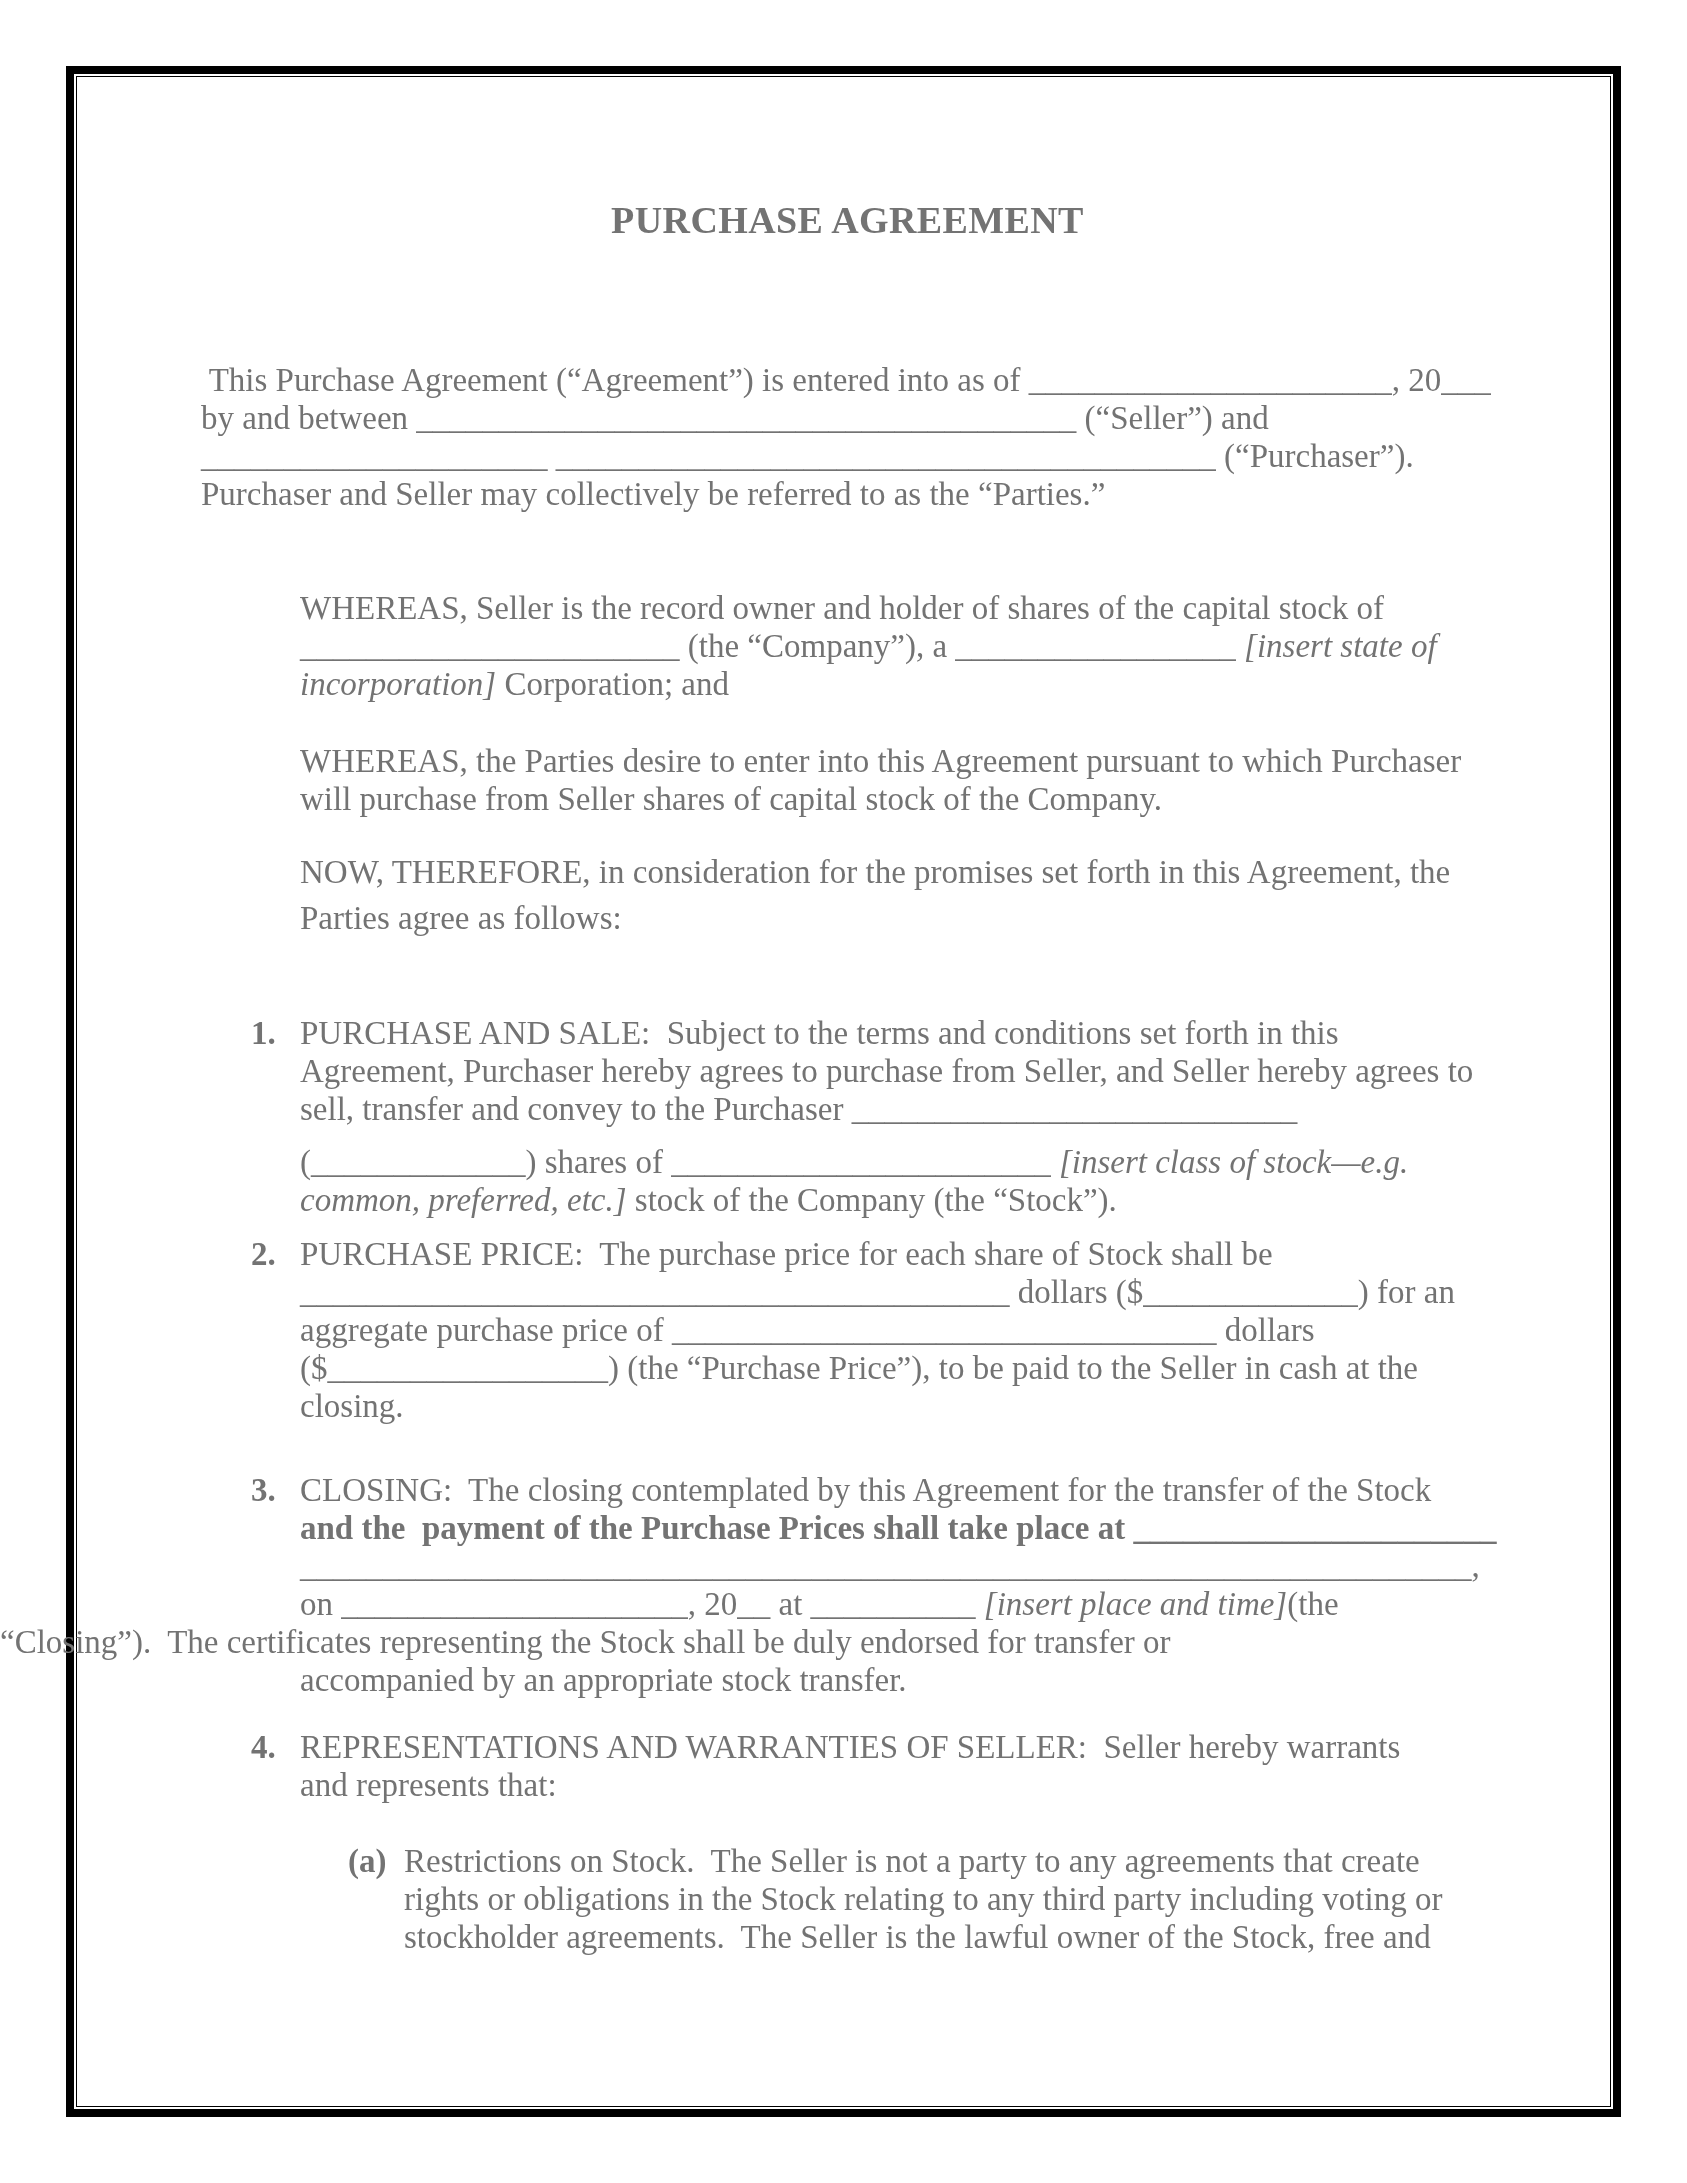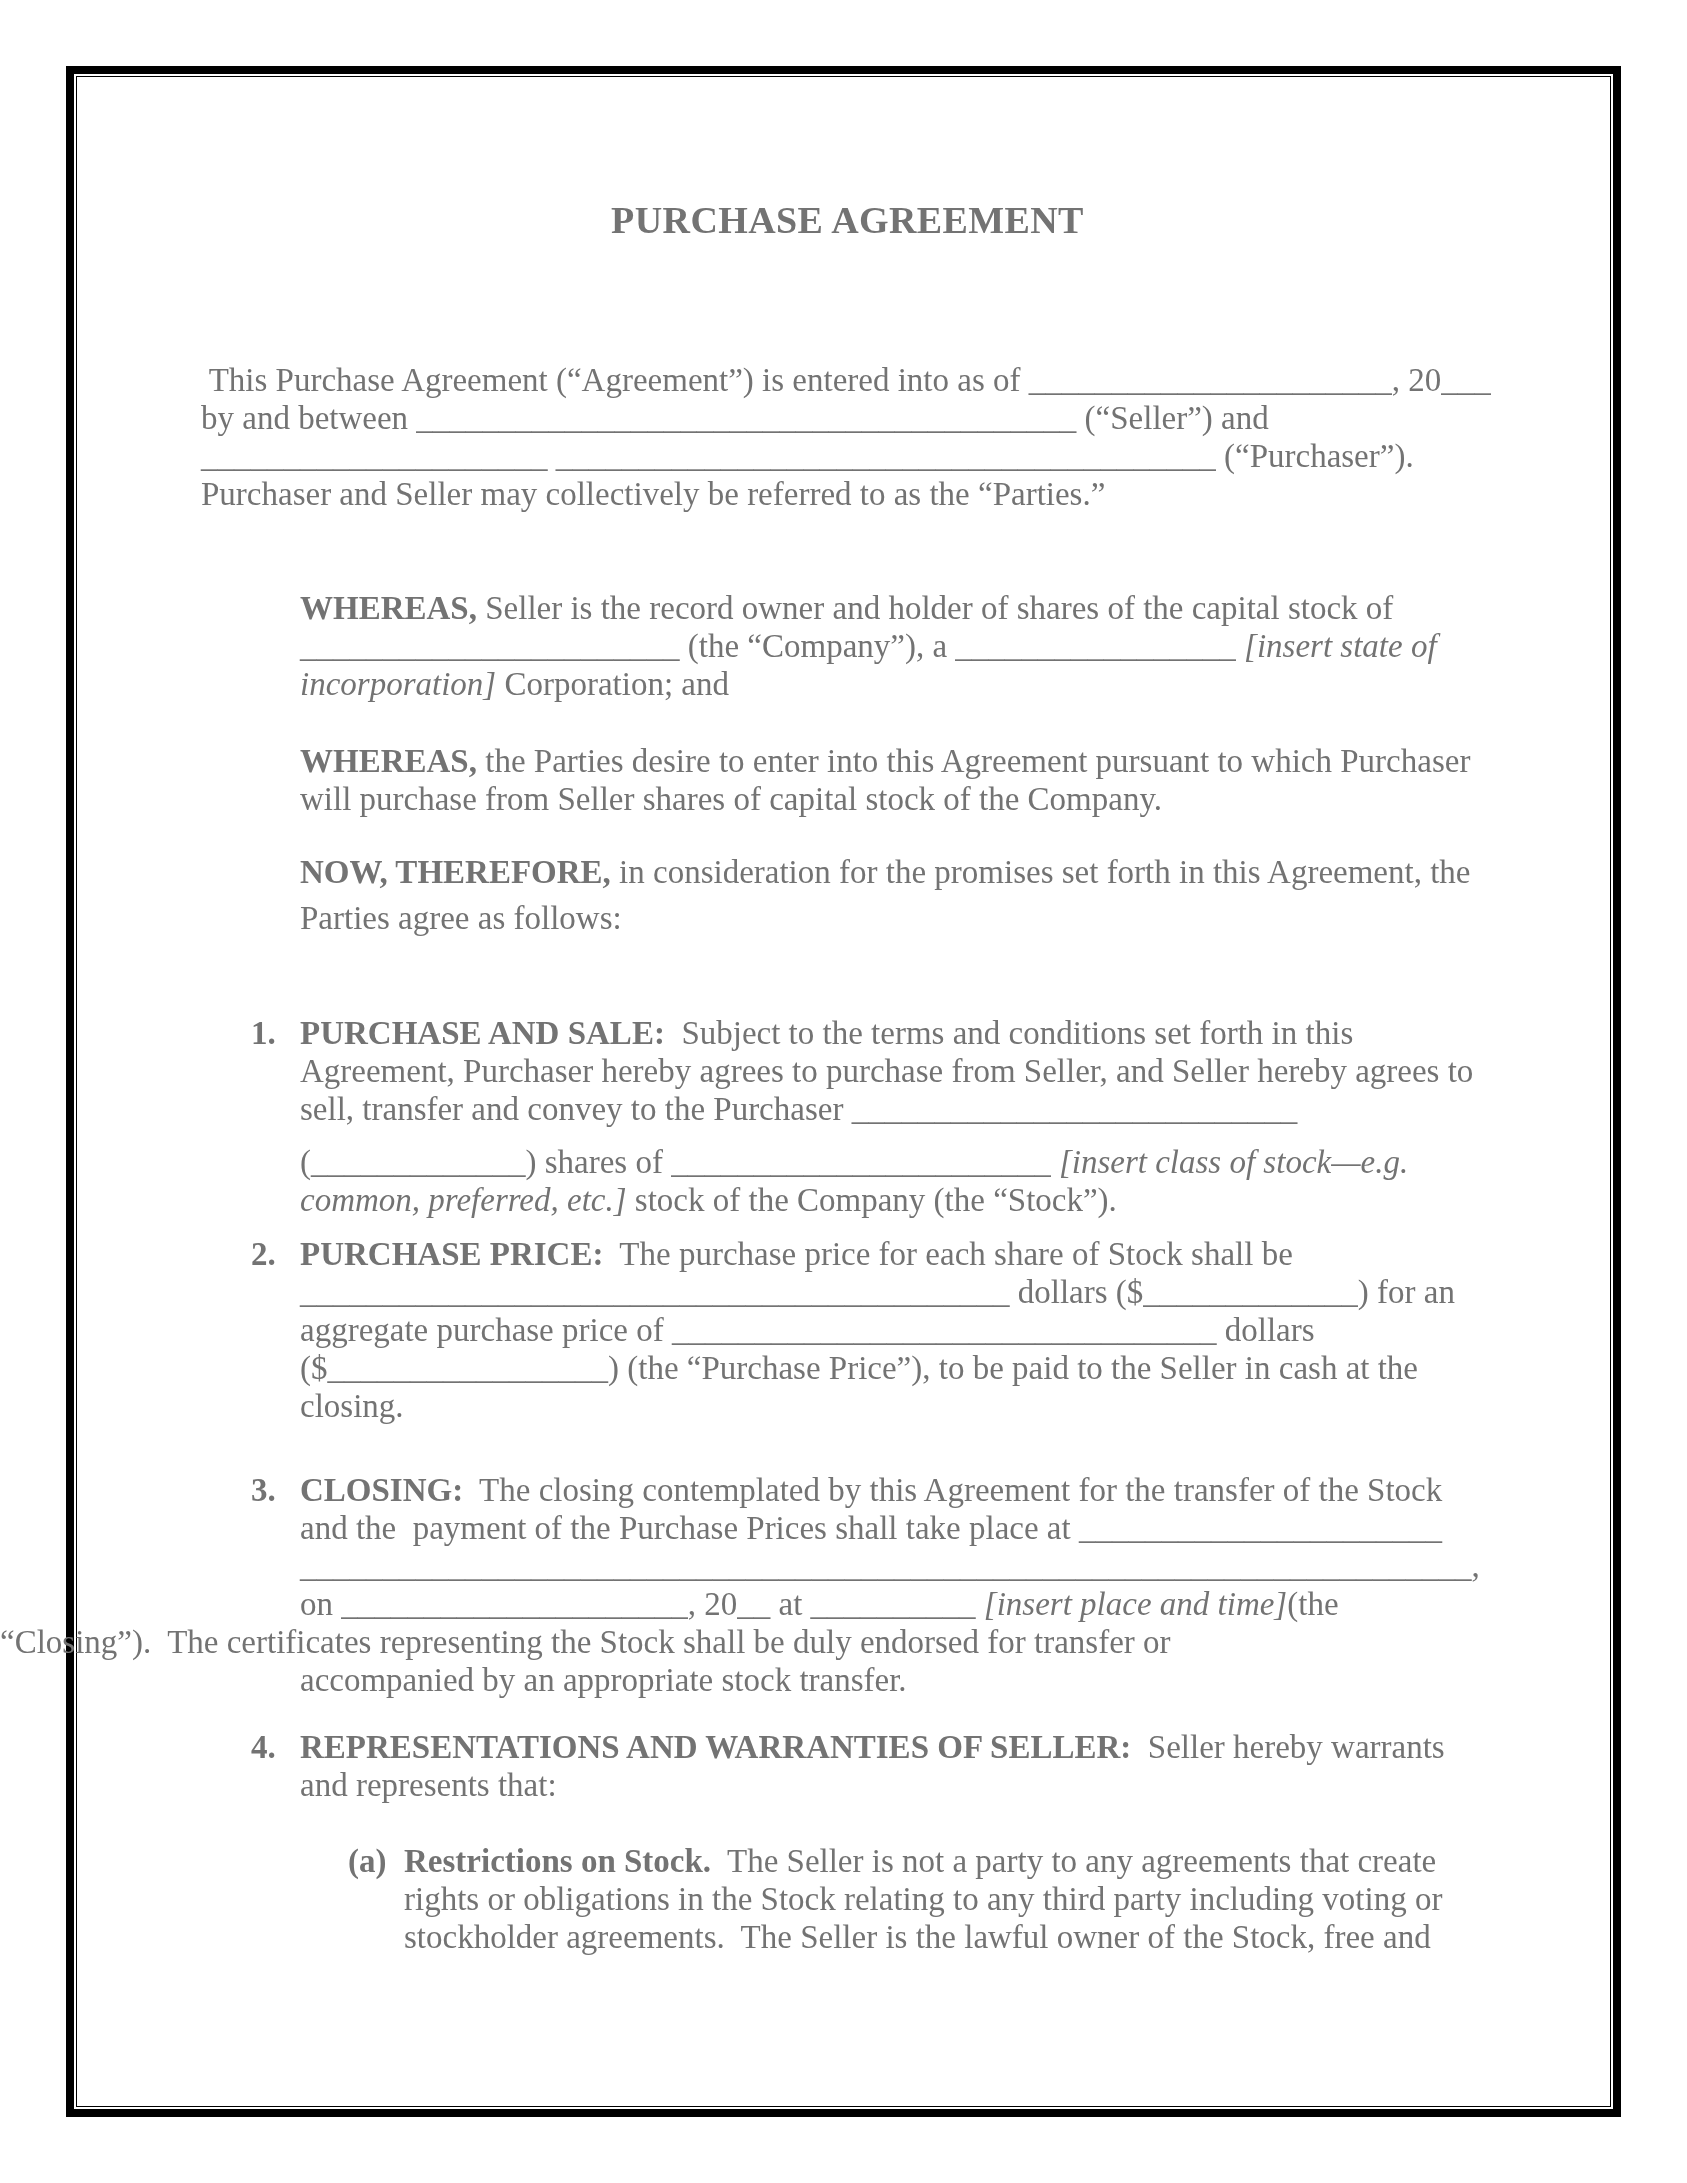--- a/index.html
+++ b/index.html
@@ -38,21 +38,21 @@
   .content{position:absolute;left:0;top:0;width:1566px;height:2184px;}
   .block{position:absolute;left:0;width:1687px;}
   .line{
     position:relative;
     white-space:pre;
     height:38px;
     line-height:38px;
     font-size:33px;
   }
   .marker{position:absolute;top:0;font-weight:bold;}
-  .b{font-weight:bold;}
+  .b{font-weight:normal;}
   .i{font-style:italic;}
   .r{}
 </style>
 </head>
 <body>
 
 <div class="page">
   <div class="outer-frame">
     <div class="inner-frame"></div>
   </div>
@@ -86,21 +86,21 @@
       </div>
       <div class="block" style="top: 1235px;">
         <div class="line" style="padding-left: 300px;"><span class="marker" style="left: 251px;">2.</span><span class="b">PURCHASE PRICE:</span><span class="r">  The purchase price for each share of Stock shall be</span></div>
         <div class="line" style="padding-left: 300px;"><span class="r">___________________________________________ dollars ($_____________) for an</span></div>
         <div class="line" style="padding-left: 300px;"><span class="r">aggregate purchase price of _________________________________ dollars</span></div>
         <div class="line" style="padding-left: 300px;"><span class="r">($_________________) (the “Purchase Price”), to be paid to the Seller in cash at the</span></div>
         <div class="line" style="padding-left: 300px;"><span class="r">closing.</span></div>
       </div>
       <div class="block" style="top: 1471px;">
         <div class="line" style="padding-left: 300px;"><span class="marker" style="left: 251px;">3.</span><span class="b">CLOSING:</span><span class="r">  The closing contemplated by this Agreement for the transfer of the Stock</span></div>
-        <div class="line" style="padding-left: 300px;"><span class="r">and the  payment of the Purchase Prices shall take place at ______________________</span></div>
+        <div class="line" style="padding-left: 300px; font-weight: bold;"><span class="r">and the  payment of the Purchase Prices shall take place at ______________________</span></div>
         <div class="line" style="padding-left: 300px;"><span class="r">_______________________________________________________________________,</span></div>
         <div class="line" style="padding-left: 300px;"><span class="r">on _____________________, 20__ at __________ </span><span class="i">[insert place and time]</span><span class="r">(the</span></div>
         <div class="line" style=""><span class="r">“Closing”).  The certificates representing the Stock shall be duly endorsed for transfer or</span></div>
         <div class="line" style="padding-left: 300px;"><span class="r">accompanied by an appropriate stock transfer.</span></div>
       </div>
       <div class="block" style="top: 1728px;">
         <div class="line" style="padding-left: 300px;"><span class="marker" style="left: 251px;">4.</span><span class="b">REPRESENTATIONS AND WARRANTIES OF SELLER:</span><span class="r">  Seller hereby warrants</span></div>
         <div class="line" style="padding-left: 300px;"><span class="r">and represents that:</span></div>
       </div>
       <div class="block" style="top: 1842px;">

